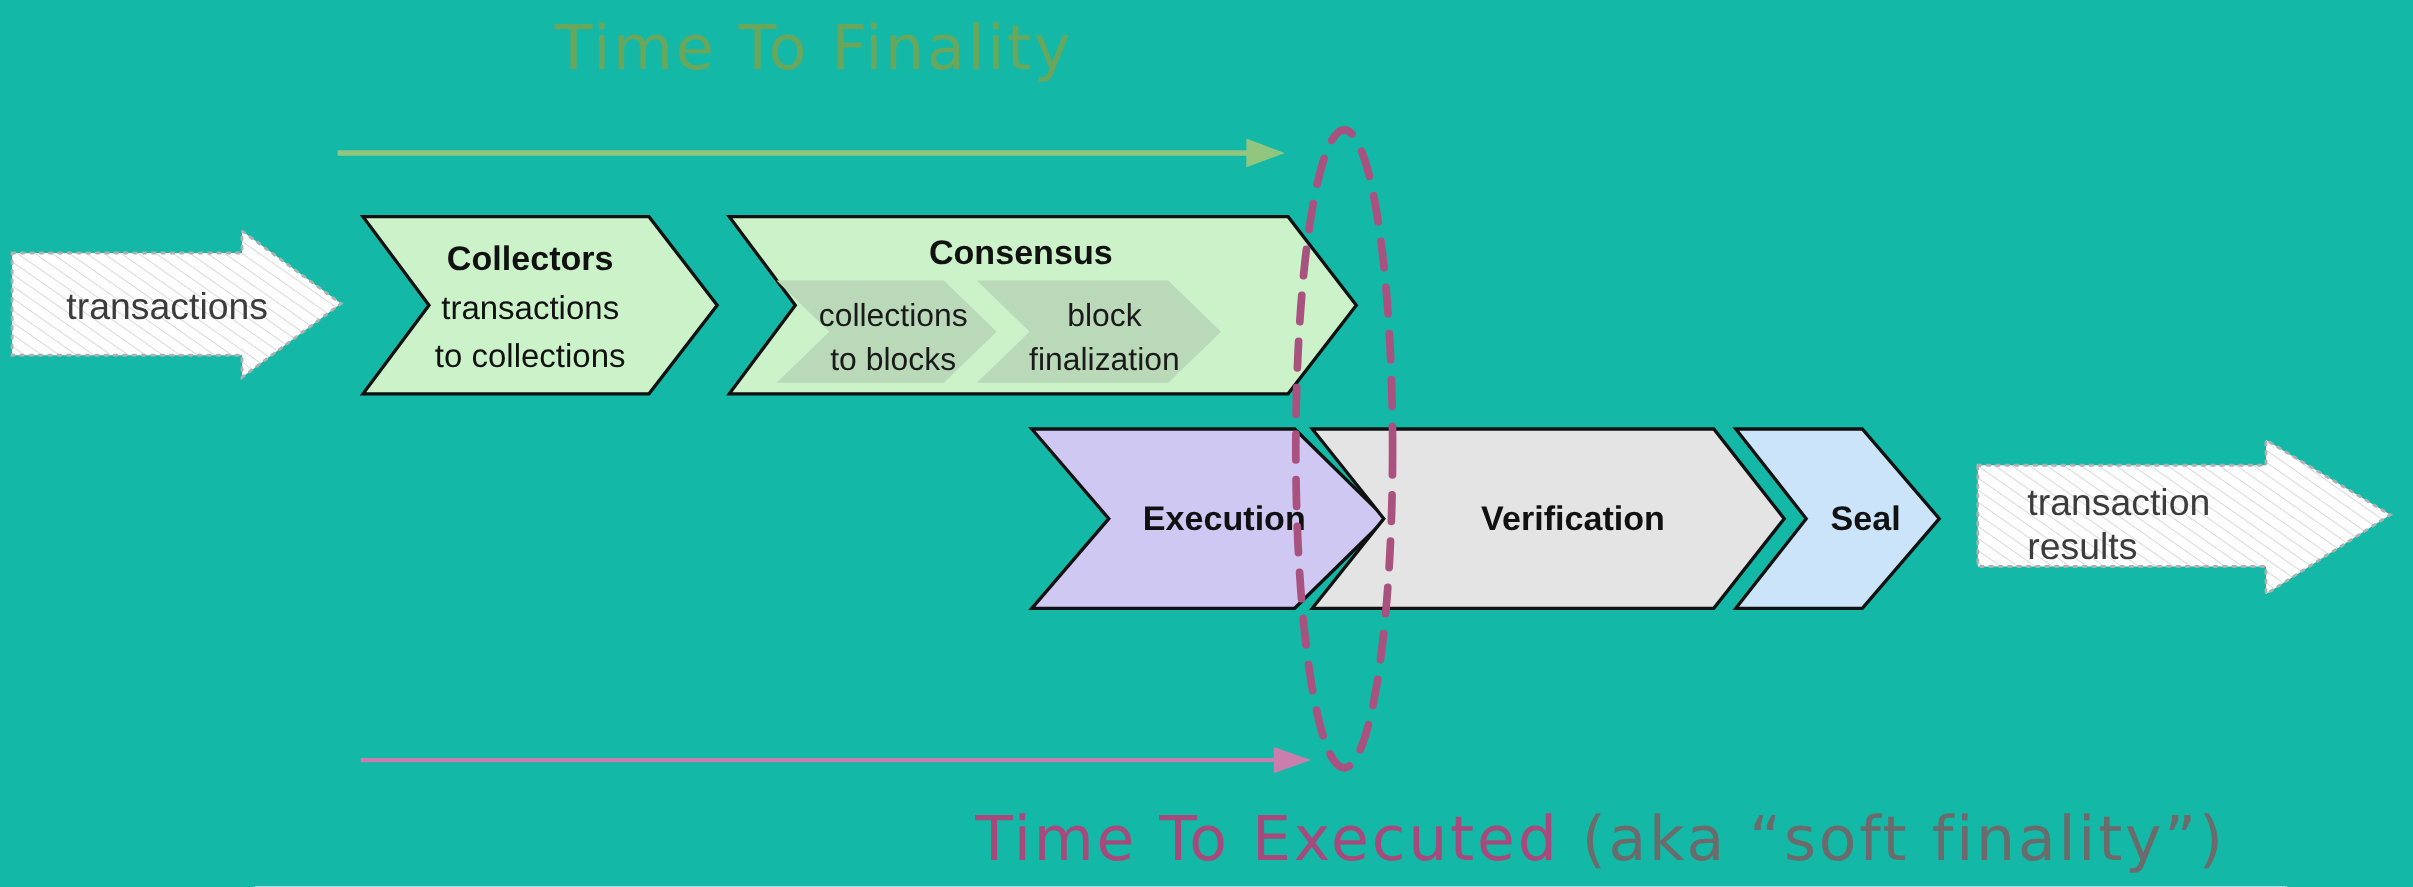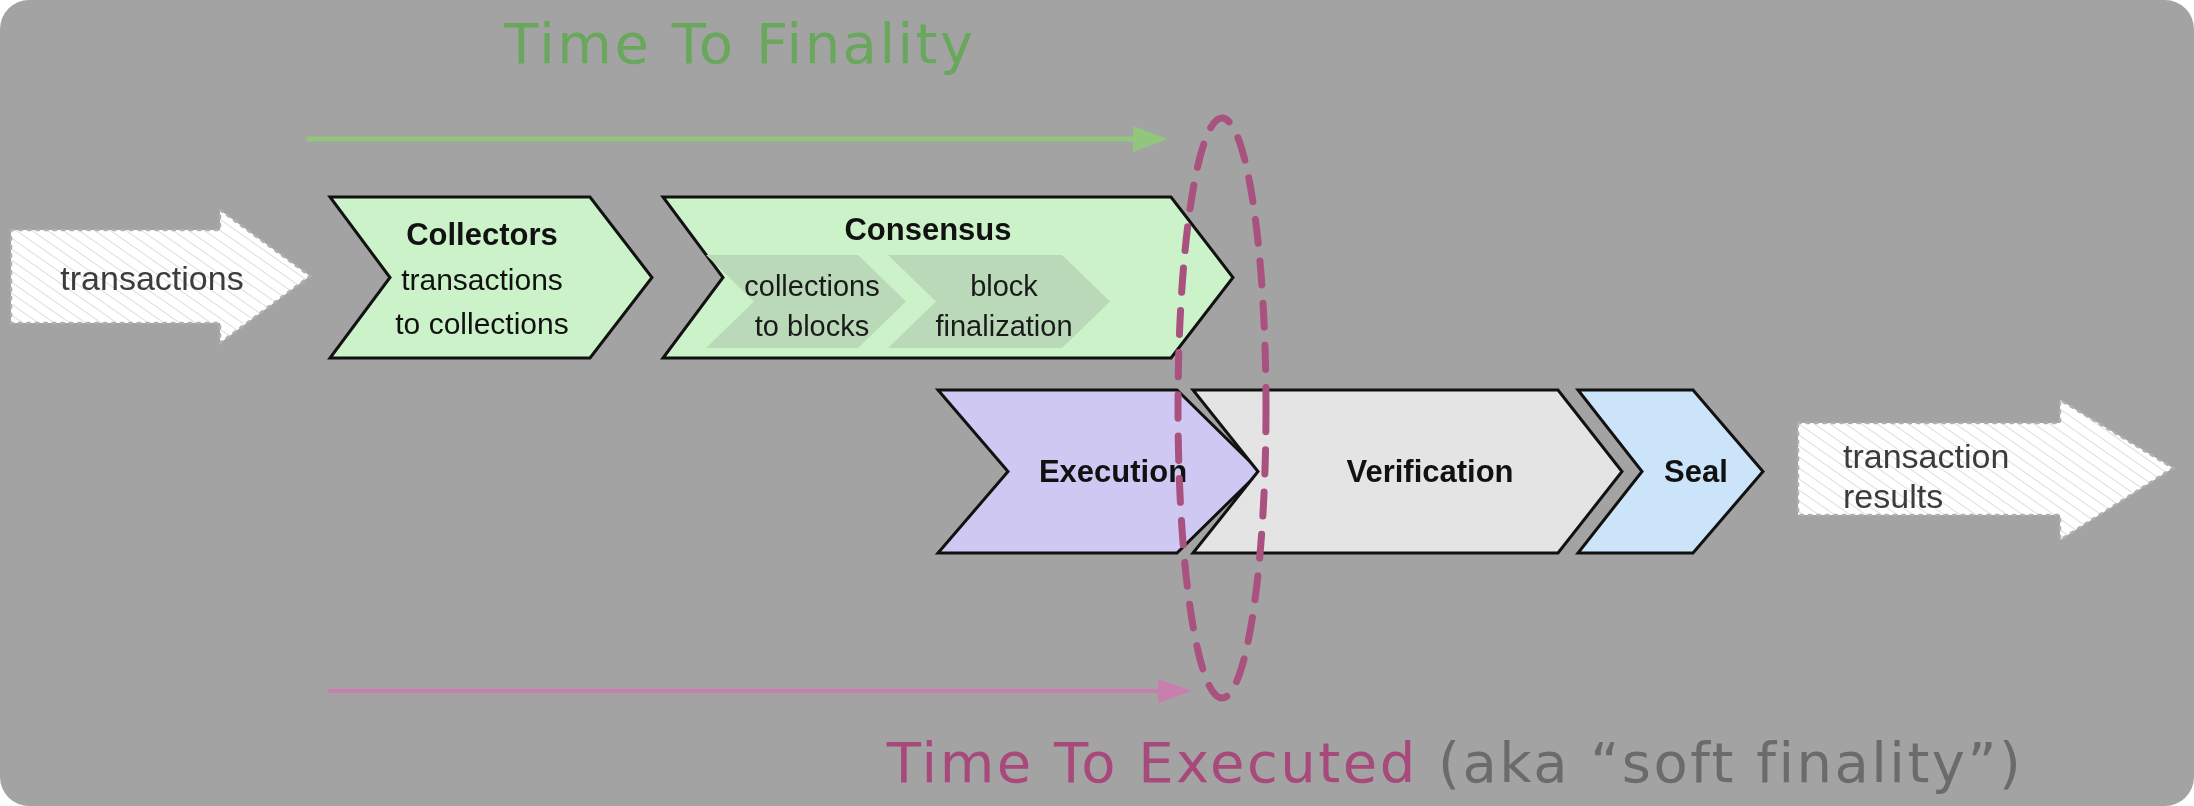--- a/index.html
+++ b/index.html
@@ -1,22 +1,21 @@
 <!DOCTYPE html>
 <html><head>
 <meta charset="utf-8">
 <style>
   html,body{margin:0;padding:0;background:#ffffff;}
   .stage{
     position:relative;
     width:2194px;height:806px;
-    background:#a3a3a3;
+    background:#14b8a6;
     font-family:"Liberation Sans", sans-serif;
     overflow:hidden;
-    border-radius:29px;
   }
   svg{display:block;}
   .big-title{
     font-family:"DejaVu Sans", sans-serif;
     font-size:56px;
     letter-spacing:2.5px;
   }
   .chevron{stroke:#111111;stroke-width:3;stroke-linejoin:miter;}
   .subchevron{stroke:none;}
   .chev-title{font-weight:bold;font-size:31px;fill:#111111;}

